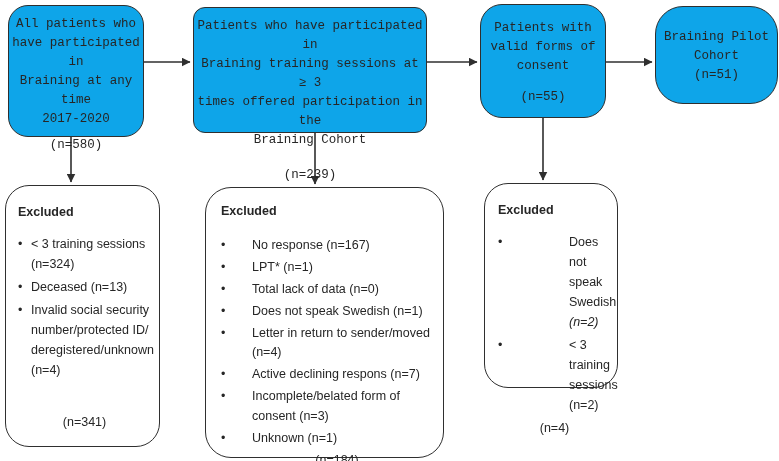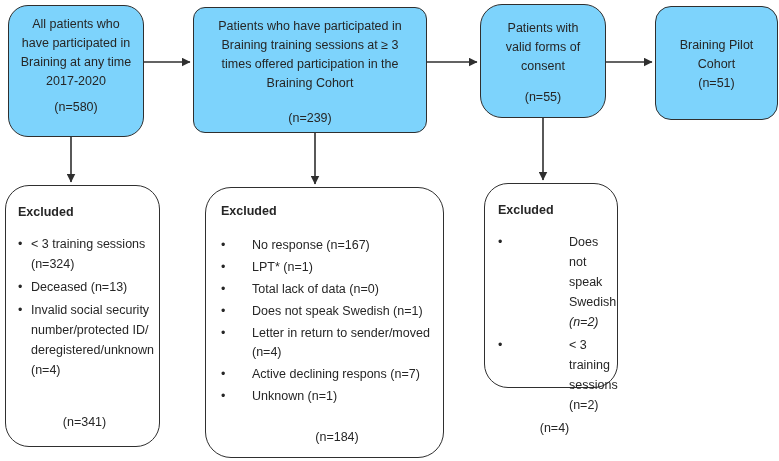--- a/index.html
+++ b/index.html
@@ -9,35 +9,35 @@
     background:#fff;
     font-family:"Liberation Sans", sans-serif;
     color:#262626;
     overflow:hidden;
   }
   .arrows{position:absolute;left:0;top:0;width:779px;height:461px;pointer-events:none;}
   .fbox{
     position:absolute;
     box-sizing:border-box;
     border:1.5px solid #2f2f2f;
-    background:#7dd3fc;
+    background:#0ea5e9;
     display:flex;flex-direction:column;align-items:center;
     text-align:center;
-    font-size:12.5px;line-height:19px;
+    font-size:12.5px;line-height:19px;font-family:Liberation Mono, monospace;
   }
   .fbox .line{width:100%;}
   .fbox .nval{text-align:center;}
   
   .box1{left:8px;top:5px;width:136px;height:132px;border-radius:20px;padding-top:9px;}
   .box1 .nval{margin-top:7px;}
   .box2{left:193px;top:7px;width:234px;height:126px;border-radius:12px;padding-top:9px;}
   .box2 .nval{margin-top:16px;}
   .box3{left:480px;top:4px;width:126px;height:114px;border-radius:22px;padding-top:14px;}
   .box3 .nval{margin-top:12px;}
-  .box4{left:655px;top:6px;width:123px;height:114px;border-radius:16px;padding-top:29px;}
+  .box4{left:655px;top:6px;width:123px;height:98px;border-radius:28px;padding-top:21px;}
   .box4 .nval{}
   
   .exc{
     position:absolute;box-sizing:border-box;
     border:1.5px solid #2f2f2f;background:#fff;border-radius:24px;
     display:flex;flex-direction:column;
     font-size:12.5px;line-height:20px;
   }
   .exc1{left:5px;top:185px;width:155px;height:262px;padding:16px 8px 14px 12px;}
   .exc2{left:205px;top:187px;width:239px;height:271px;padding:14px 8px 10px 15px;border-radius:26px;line-height:19.5px;}
@@ -153,20 +153,24 @@
       <div class="exc-item">
         <span class="bullet"></span>
         <span class="itext">Letter in return to sender/moved (n=4)</span>
       </div>
       <div class="exc-item">
         <span class="bullet"></span>
         <span class="itext">Active declining respons (n=7)</span>
       </div>
       <div class="exc-item">
         <span class="bullet"></span>
+        <span class="itext">Incomplete/belated form of consent (n=3)</span>
+      </div>
+      <div class="exc-item">
+        <span class="bullet"></span>
         <span class="itext">Unknown (n=1)</span>
       </div>
     </div>
     <div class="exc-total">(n=184)</div>
   </div>
 
   <div class="exc exc3">
     <div class="exc-title">Excluded</div>
     <div class="exc-items">
       <div class="exc-item">

